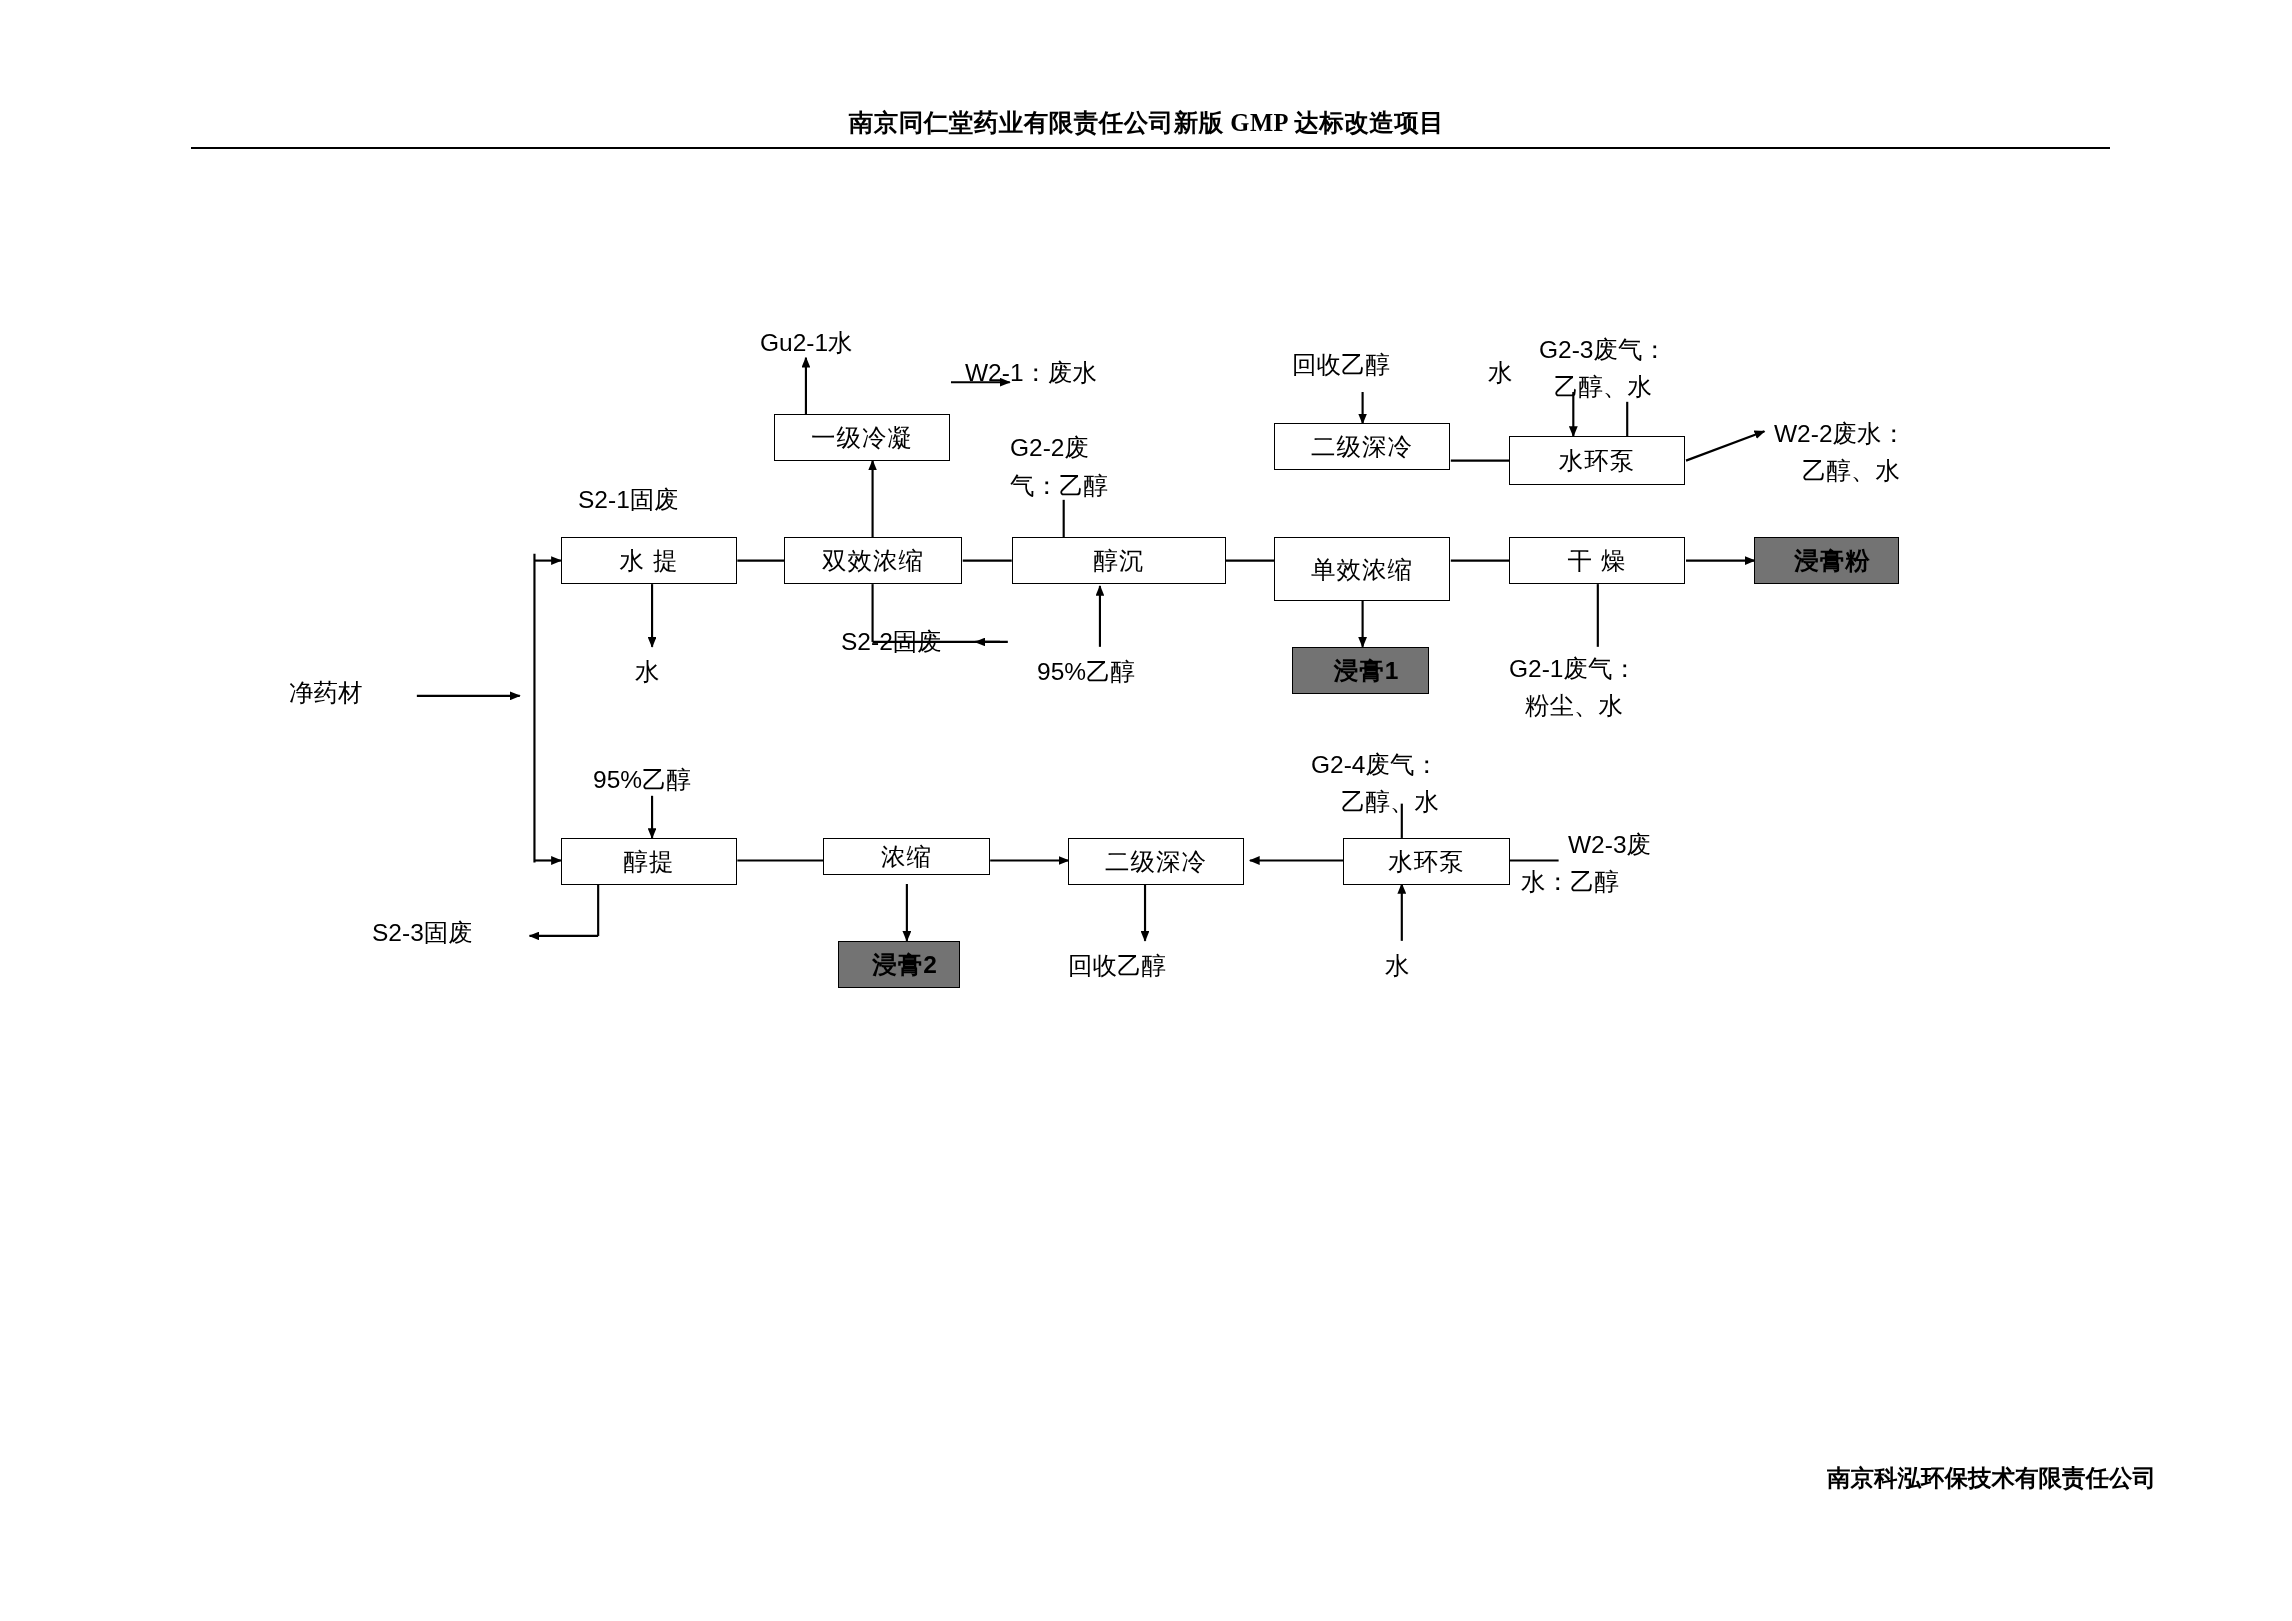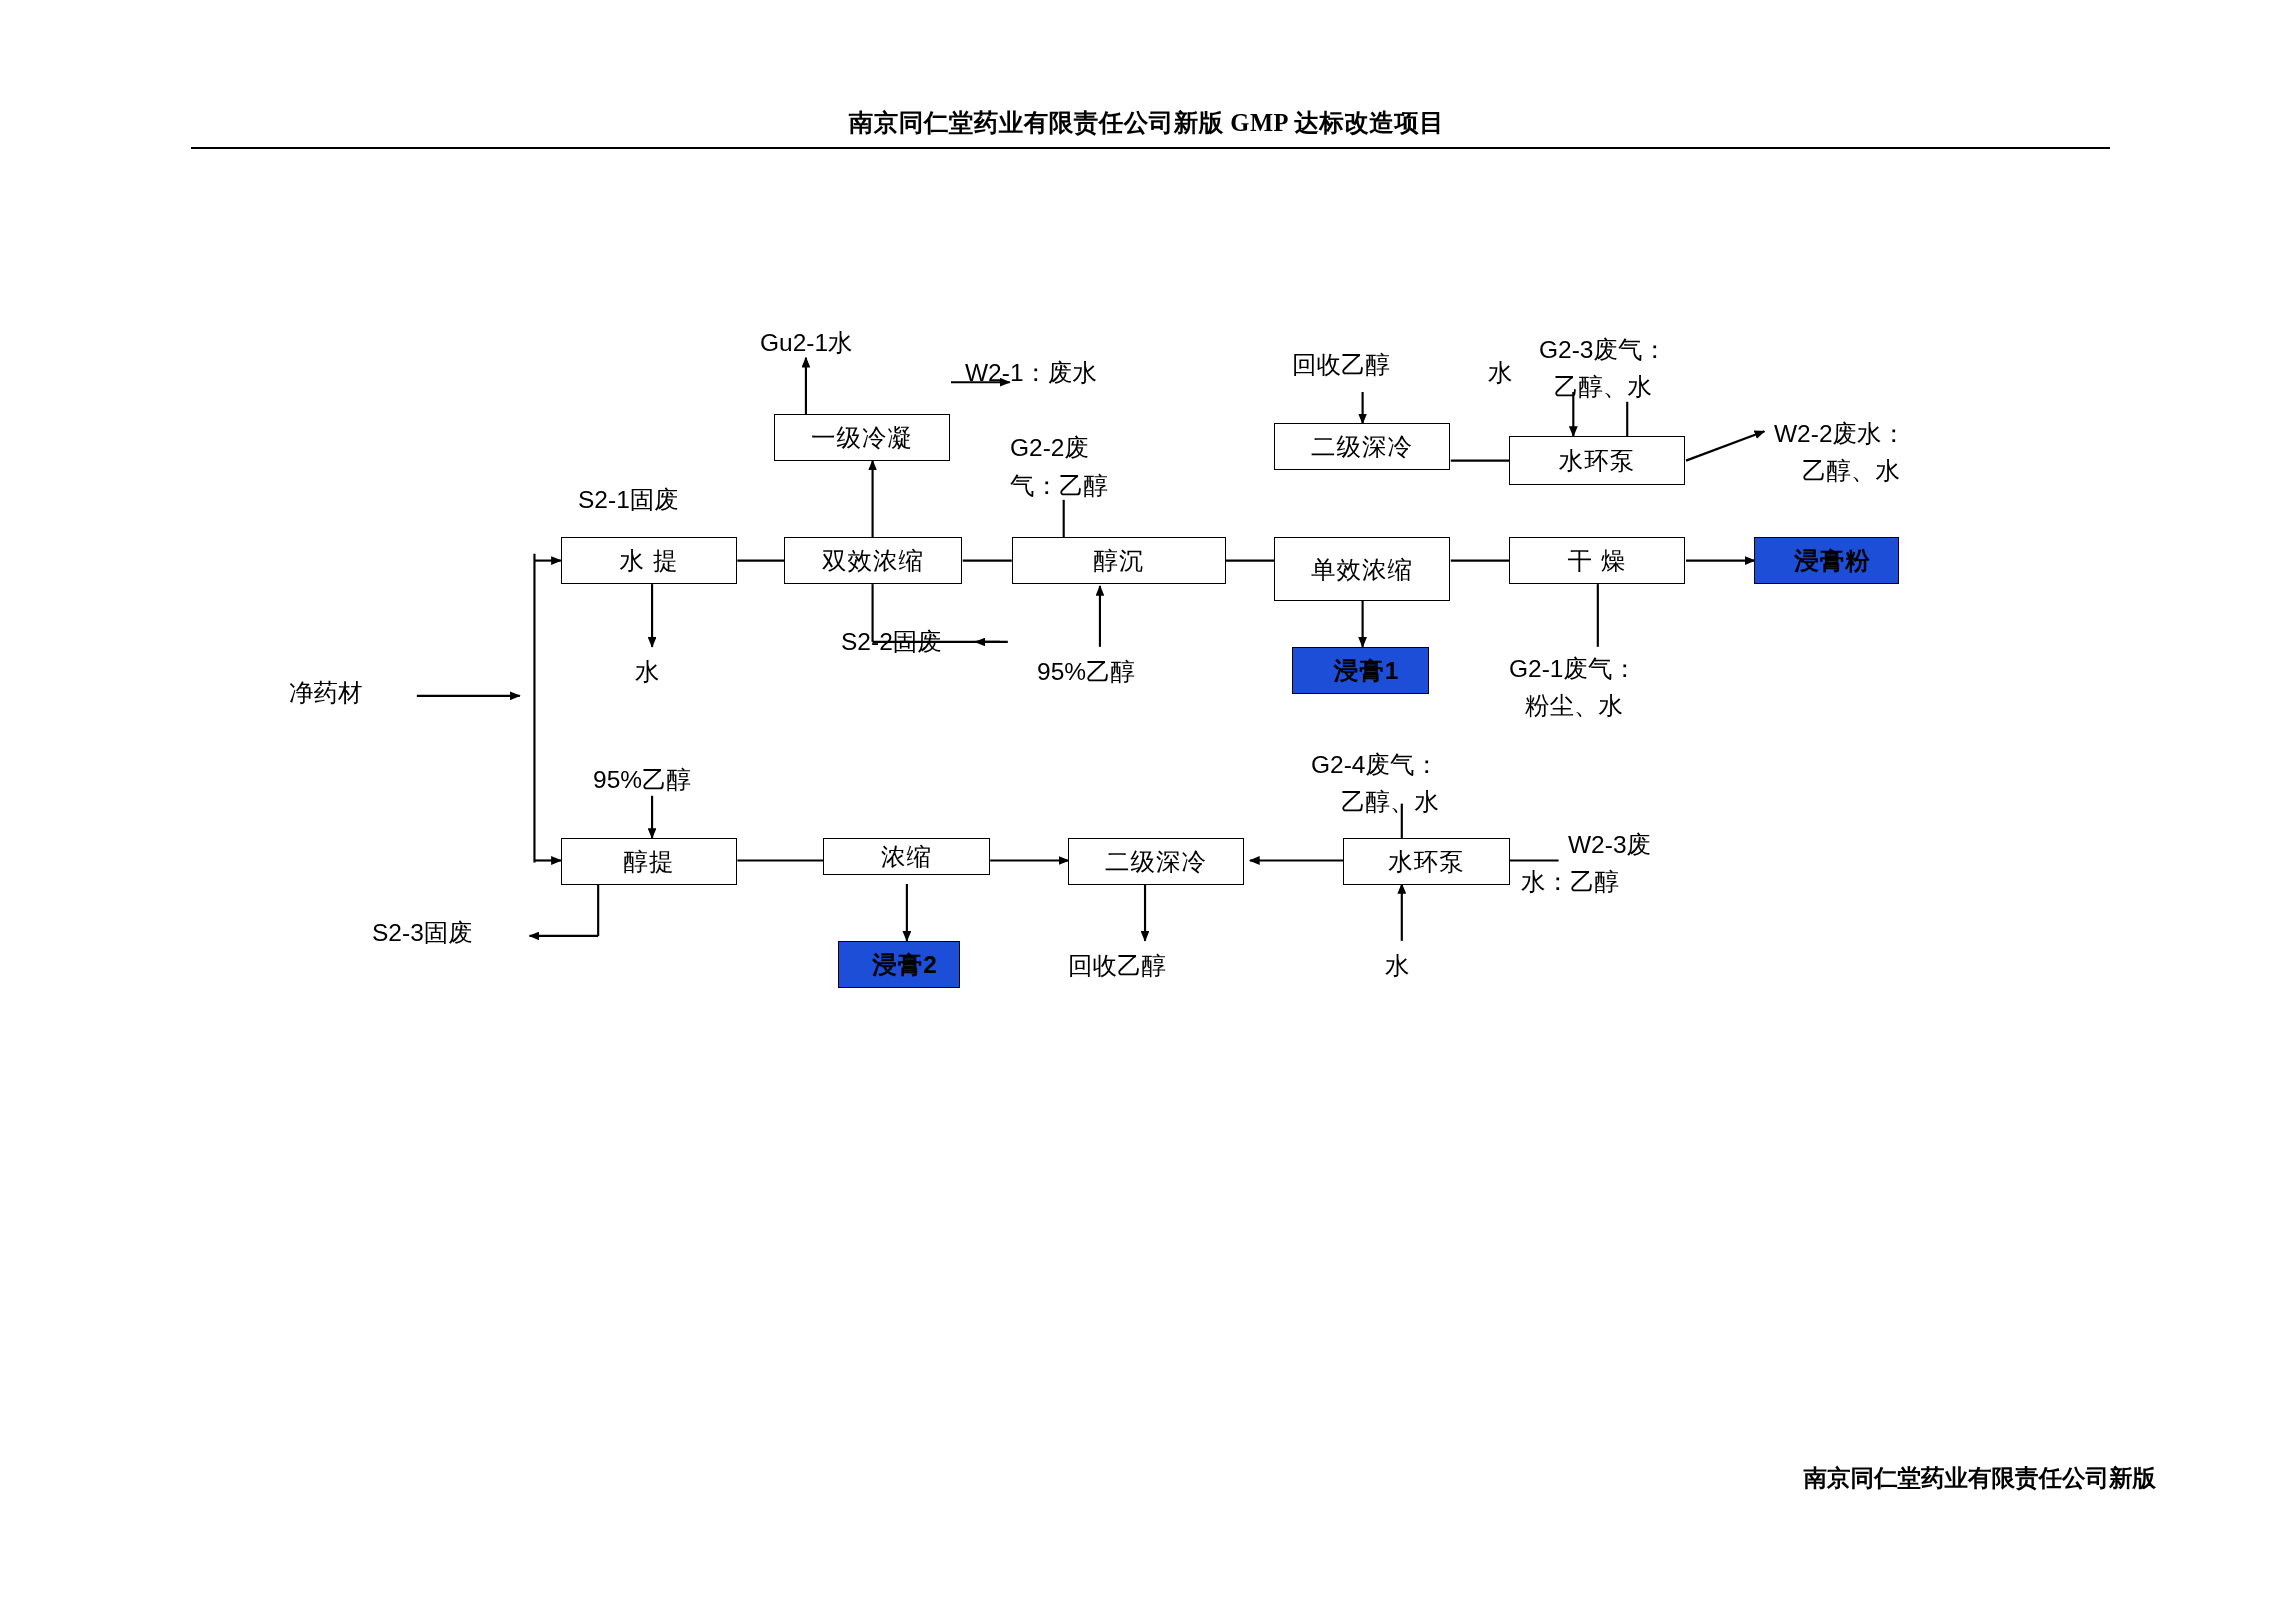--- a/index.html
+++ b/index.html
@@ -75,21 +75,21 @@
     background: #ffffff;
     display: flex;
     align-items: center;
     justify-content: center;
     font-size: 24.5px;
     font-family: "Liberation Sans", sans-serif;
     letter-spacing: 1px;
     white-space: nowrap;
   }
   .node.pink {
-    background: #1d4ed8;
+    background: #737373;
     border: 1.6px solid #000;
     font-weight: bold;
     padding-left: 12px;
   }
   .lbl {
     position: absolute;
     font-size: 24.5px;
     font-family: "Liberation Sans", sans-serif;
     white-space: nowrap;
     line-height: 1.35;
@@ -244,16 +244,16 @@
   <div class="lbl two" style="left:1311px; top:748px;">G2-4废气：</div>
   <div class="lbl two" style="left:1341px; top:785px;">乙醇、水</div>
 
   <div class="lbl two" style="left:1568px; top:828px;">W2-3废</div>
   <div class="lbl two" style="left:1521px; top:865px;">水：乙醇</div>
 
   <div class="lbl" style="left:1068px; top:949px;">回收乙醇</div>
   <div class="lbl" style="left:1385px; top:949px;">水</div>
 
 
-  <div class="footer-company">南京同仁堂药业有限责任公司新版</div>
+  <div class="footer-company">南京科泓环保技术有限责任公司</div>
 
 </div>
 
 
 </body></html>

